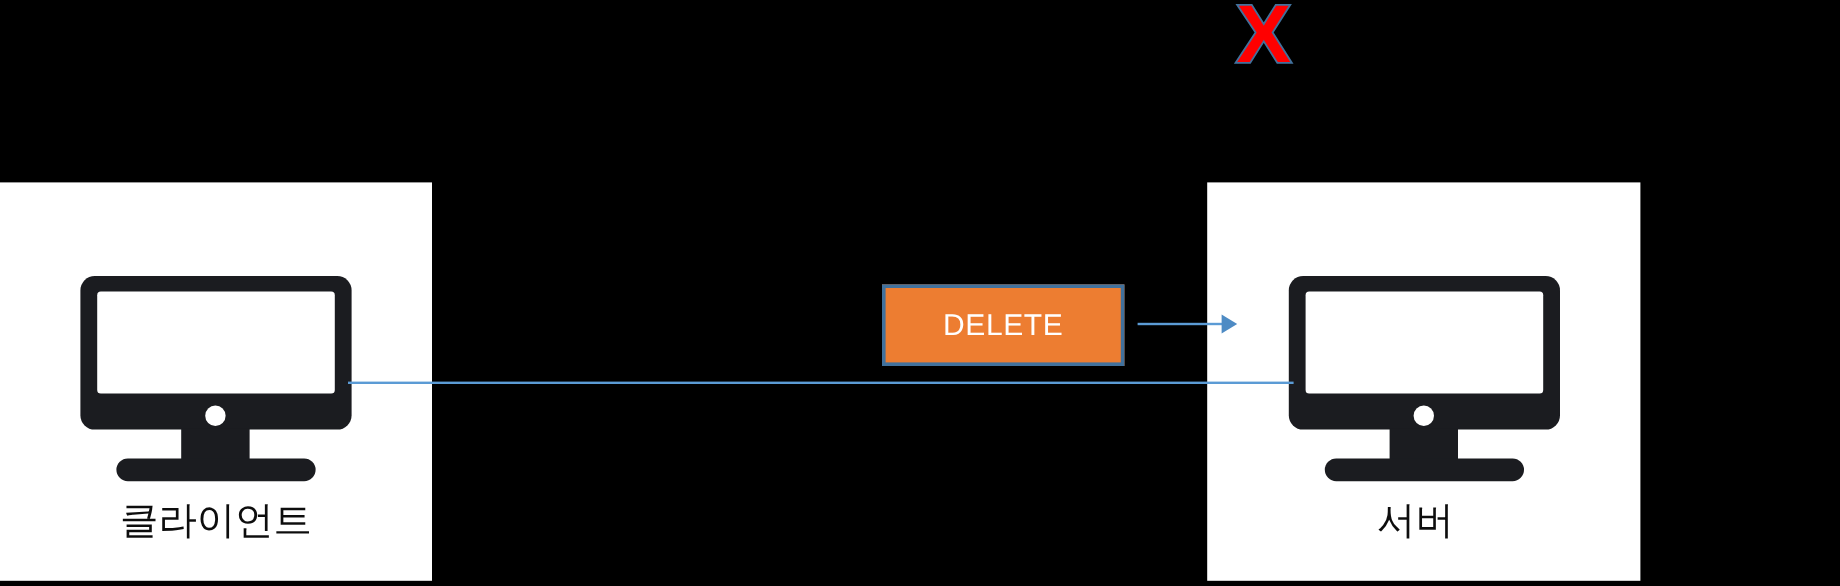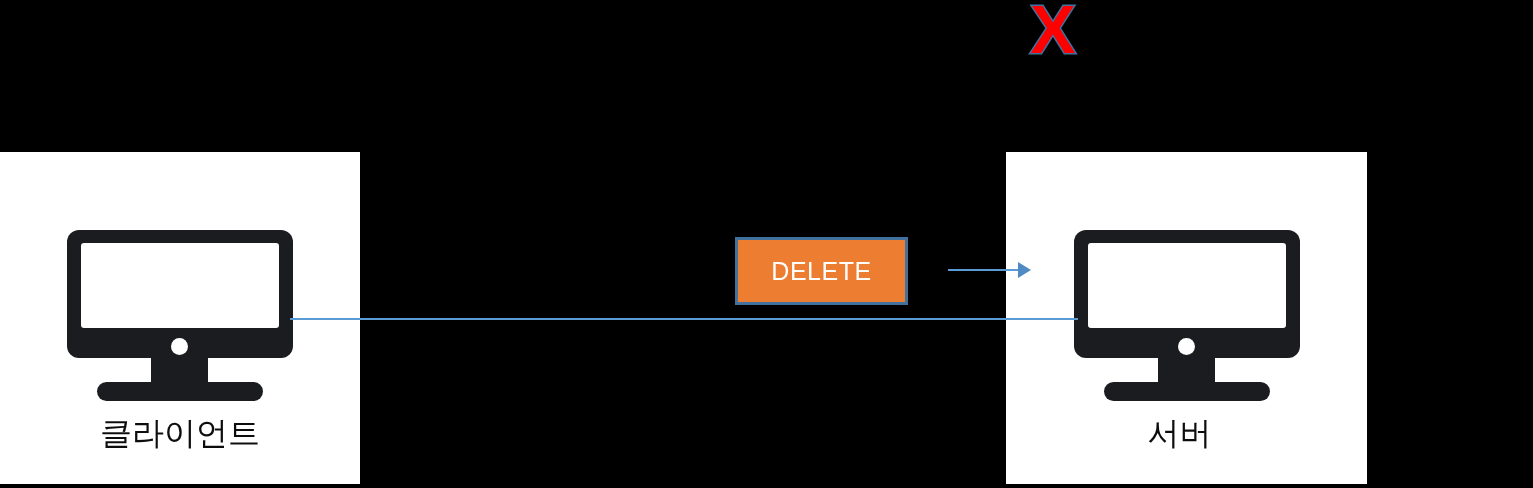--- a/index.html
+++ b/index.html
@@ -100,21 +100,21 @@
     border-bottom: 8px solid transparent;
     border-left: 13px solid #4e8bc4;
   }
   #arrow-head-server { left: 1018px; top: 262px; }
 
   
   #delete-box {
     position: absolute;
     left: 735px;
     top: 237px;
-    width: 173px;
+    width: 202px;
     height: 68px;
     background: #ed7d31;
     border: 3px solid #41719c;
     box-sizing: border-box;
     display: flex;
     align-items: center;
     justify-content: center;
   }
   #delete-box .msg-text {
     color: #ffffff;

